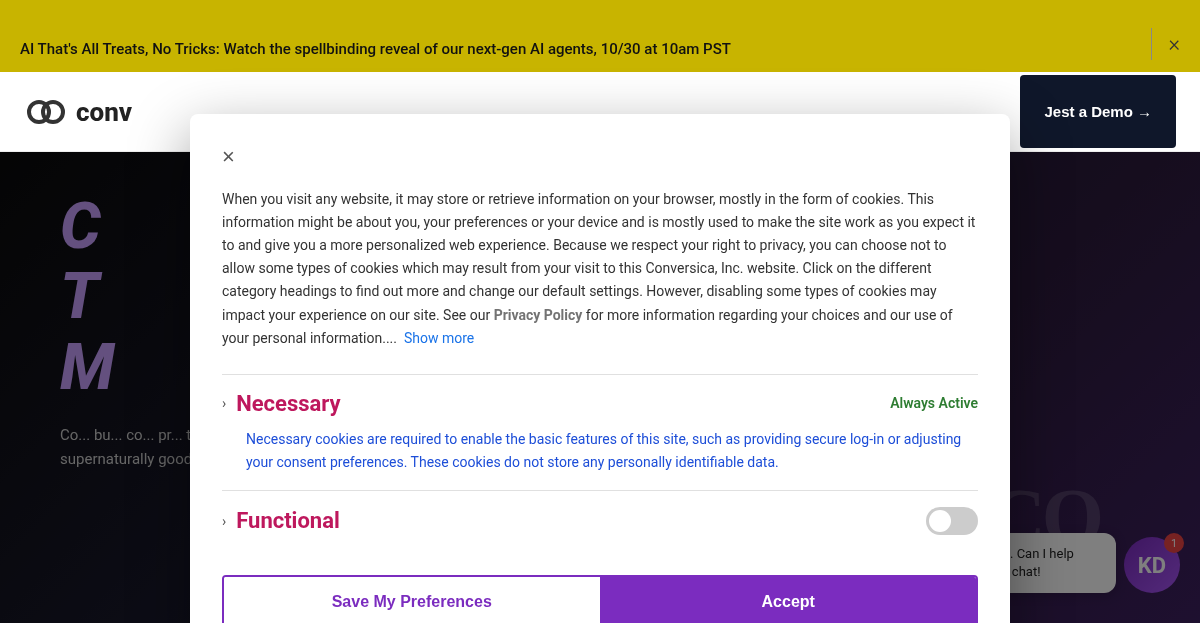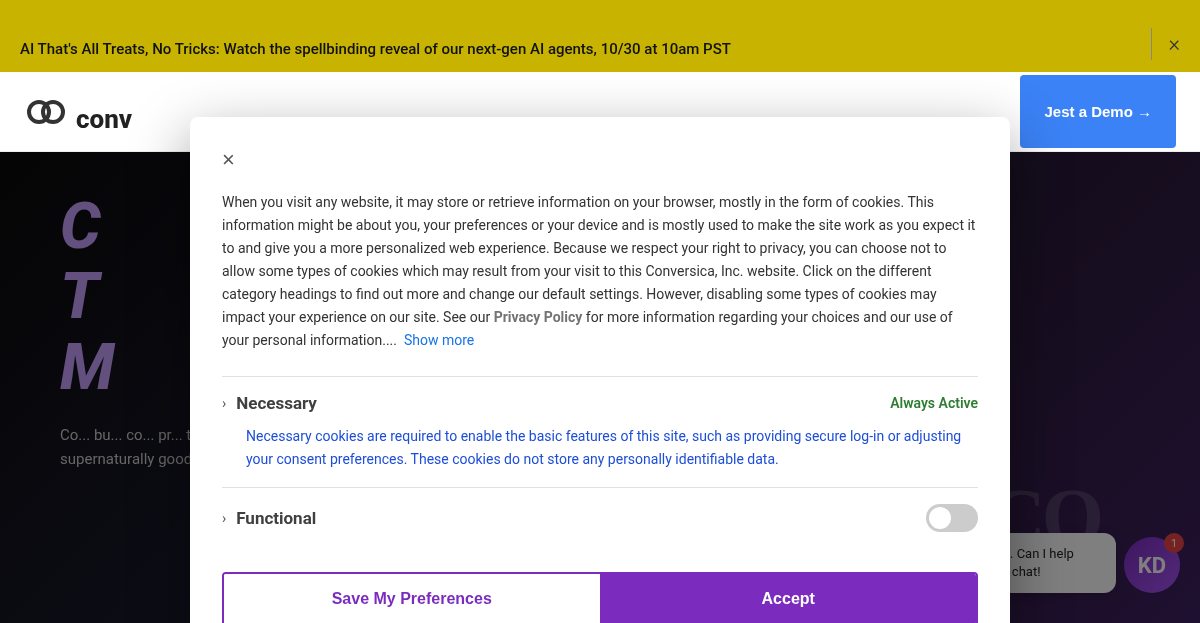--- a/index.html
+++ b/index.html
@@ -58,29 +58,29 @@
       background-color: #fff;
       padding: 18px 24px;
       display: flex;
       align-items: center;
       justify-content: space-between;
       border-bottom: 1px solid #eee;
       height: 80px;
     }
     .nav-logo {
       display: flex;
-      align-items: flex-end;
+      align-items: center;
       gap: 8px;
     }
     .nav-right {
       display: flex;
       align-items: center;
     }
     .request-demo-btn {
-      background: #3b82f6;
+      background: #0f172a;
       color: #fff;
       border: none;
       border-radius: 4px;
       padding: 28px 24px;
       font-size: 15px;
       font-weight: 600;
       cursor: pointer;
       display: flex;
       align-items: center;
       gap: 8px;
@@ -245,23 +245,23 @@
       display: flex;
       align-items: center;
       gap: 10px;
     }
     .accordion-chevron {
       font-size: 14px;
       color: #555;
       cursor: pointer;
     }
     .accordion-label {
-      font-size: 17px;
+      font-size: 22px;
       font-weight: 700;
-      color: #404040;
+      color: #be185d;
     }
     .always-active-badge {
       color: #2e7d32;
       font-size: 14px;
       font-weight: 600;
     }
 
     
     .toggle {
       position: relative;

